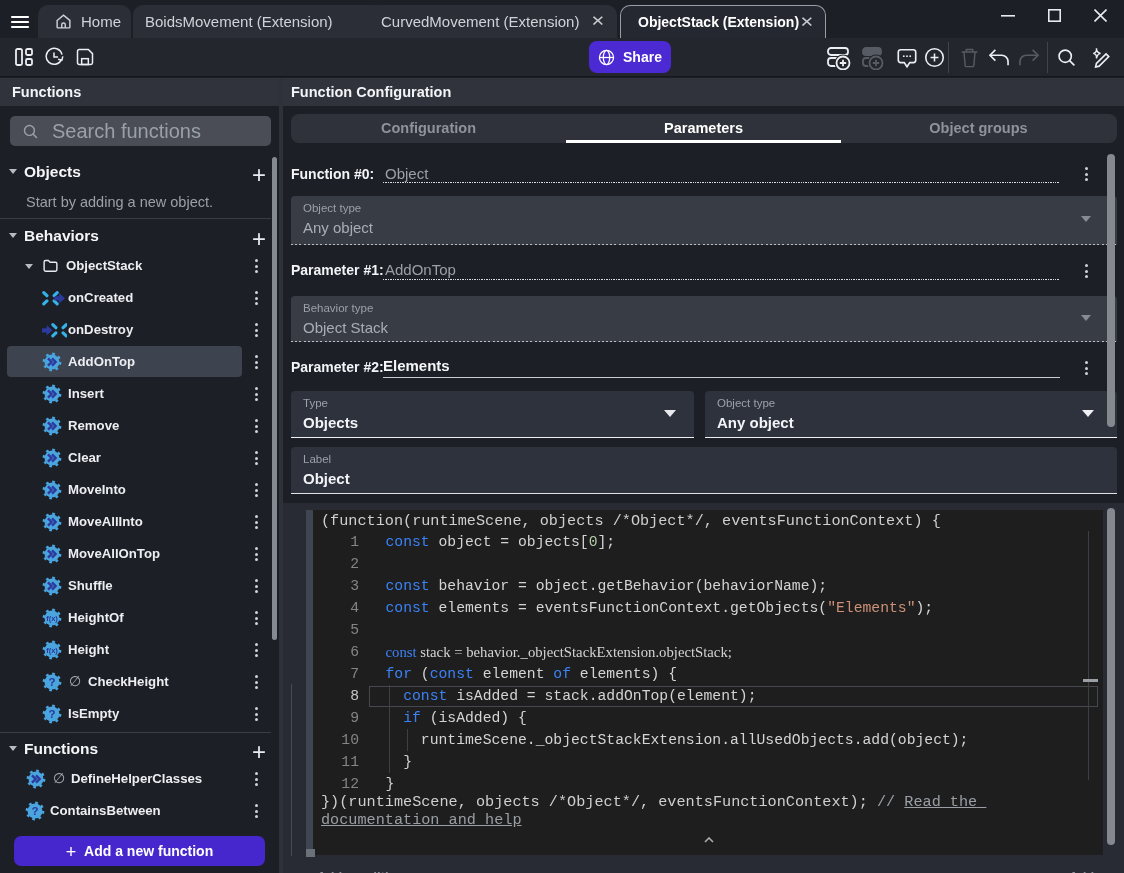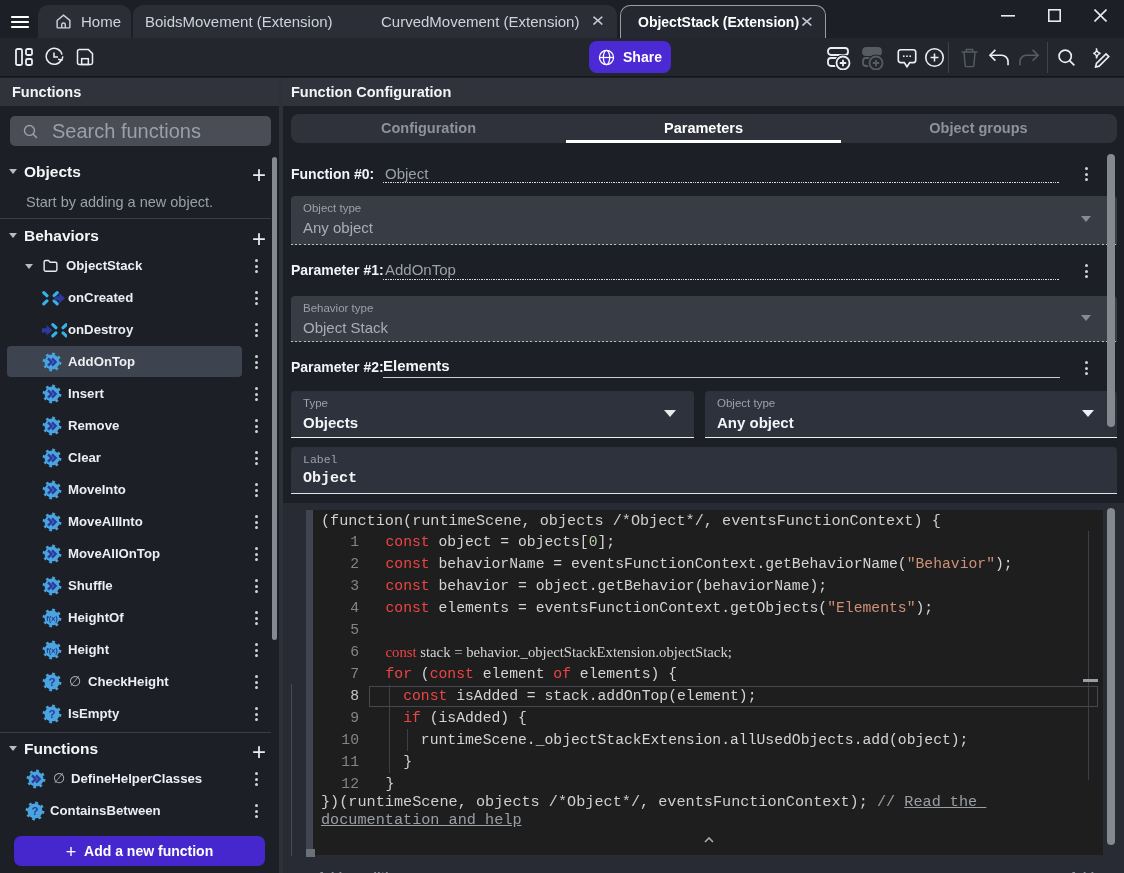--- a/index.html
+++ b/index.html
@@ -64,21 +64,21 @@
 .fld.en .val { color:#f2f4f7; font-weight:bold; }
 .caret { position:absolute; width:0; height:0; border-left:6.5px solid transparent; border-right:6.5px solid transparent; border-top:7.5px solid; }
 .caret.sm { border-left:5px solid transparent; border-right:5px solid transparent; border-top:6px solid; }
 
 
 #events { position:absolute; left:0; top:396px; right:0; bottom:0; background:#282b33; }
 #graybar { position:absolute; left:23px; top:7px; width:7px; height:346px; background:#3f4551; }
 #editor { position:absolute; left:30px; top:7px; width:790px; height:345px; background:#1e1e1e; font-family:"Liberation Mono", monospace; font-size:14.72px; color:#d4d4d4; }
 .wrapline { font-size:15.2px; }
 #editor .ln { position:absolute; width:46px; text-align:right; color:#858585; }
-.kw { color:#ef4444; } .str { color:#ce9178; } .num { color:#b5cea8; }
+.kw { color:#3b82f6; } .str { color:#ce9178; } .num { color:#b5cea8; }
 </style>
 </head>
 <body>
 
 <div id="titlebar">
   <svg class="abs" style="left:10px; top:15px;" width="20" height="14" viewBox="0 0 20 14">
     <g stroke="#fff" stroke-width="2.2" stroke-linecap="round">
       <line x1="2" y1="2" x2="18" y2="2"></line>
         <line x1="2" y1="7" x2="18" y2="7"></line>
         <line x1="2" y1="12" x2="18" y2="12"></line>
@@ -509,33 +509,32 @@
   <div class="fld en" style="left:8px; top:284px; width:403px; height:47px; border-bottom:1.5px solid #eef0f3;">
     <div class="lab">Type</div>
       <div class="val">Objects</div>
     <div class="caret" style="right:18px; top:19px; border-top-color:#e8eaee;"></div>
   </div>
   <div class="fld en" style="left:422px; top:284px; width:412px; height:47px; border-bottom:1.5px solid #eef0f3;">
     <div class="lab">Object type</div>
       <div class="val">Any object</div>
     <div class="caret" style="right:23px; top:19px; border-top-color:#eef0f3;"></div>
   </div>
-  <div class="fld en" style="left:8px; top:340px; width:826px; height:47px; border-bottom:1.5px solid #dfe2e6;font-family:Liberation Mono, monospace;">
+  <div class="fld en" style="left:8px; top:340px; width:826px; height:47px; border-bottom:1.5px solid #dfe2e6;">
     <div class="lab">Label</div>
       <div class="val">Object</div>
   </div>
 
   <div id="events">
     <div id="graybar"></div>
     <div id="editor">
         <div class="wrapline" style="position:absolute; left:8px; top:0; height:22px; line-height:22px; white-space:pre; color:#cfcfcf;">(function(runtimeScene, objects /*Object*/, eventsFunctionContext) {</div>
         <div class="ln" style="top:21px; line-height:22px;">1</div>
         <div style="position:absolute; left:72.5px; top:21px; line-height:22px; white-space:pre;"><span class="kw">const</span> object = objects[<span class="num">0</span>];</div>
         <div class="ln" style="top:43px; line-height:22px;">2</div>
-        <div style="position:absolute; left:72.5px; top:43px; line-height:22px; white-space:pre;"><span class="kw">const</span> behaviorName = eventsFunctionContext.getBehaviorName(<span class="str">"Behavior"</span>);</div>
         <div class="ln" style="top:65px; line-height:22px;">3</div>
         <div style="position:absolute; left:72.5px; top:65px; line-height:22px; white-space:pre;"><span class="kw">const</span> behavior = object.getBehavior(behaviorName);</div>
         <div class="ln" style="top:87px; line-height:22px;">4</div>
         <div style="position:absolute; left:72.5px; top:87px; line-height:22px; white-space:pre;"><span class="kw">const</span> elements = eventsFunctionContext.getObjects(<span class="str">"Elements"</span>);</div>
         <div class="ln" style="top:109px; line-height:22px;">5</div>
         <div style="position:absolute; left:72.5px; top:109px; line-height:22px; white-space:pre;"></div>
         <div class="ln" style="top:131px; line-height:22px;">6</div>
         <div style="position:absolute; left:72.5px; top:131px; line-height:22px; white-space:pre;font-family:Liberation Serif, serif;"><span class="kw">const</span> stack = behavior._objectStackExtension.objectStack;</div>
         <div class="ln" style="top:153px; line-height:22px;">7</div>
         <div style="position:absolute; left:72.5px; top:153px; line-height:22px; white-space:pre;"><span class="kw">for</span> (<span class="kw">const</span> element <span class="kw">of</span> elements) {</div>

